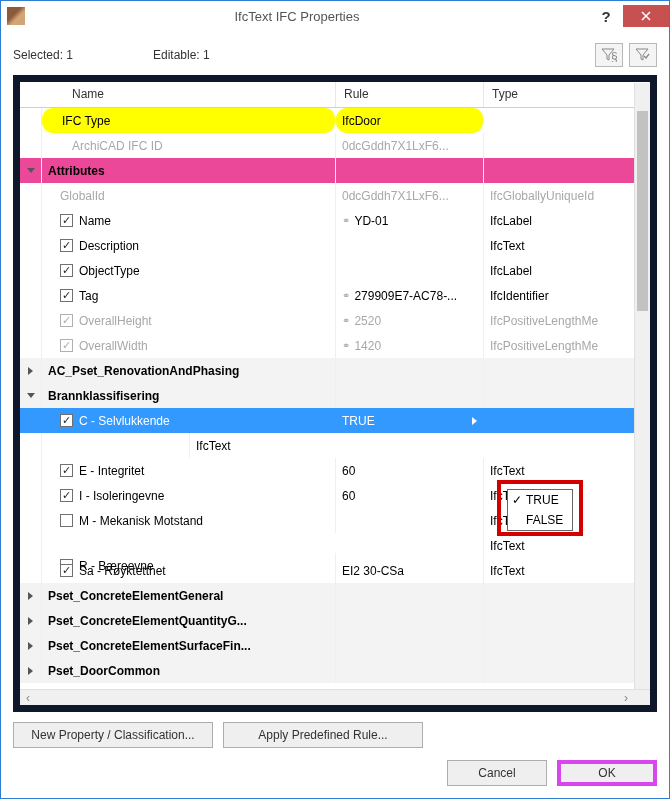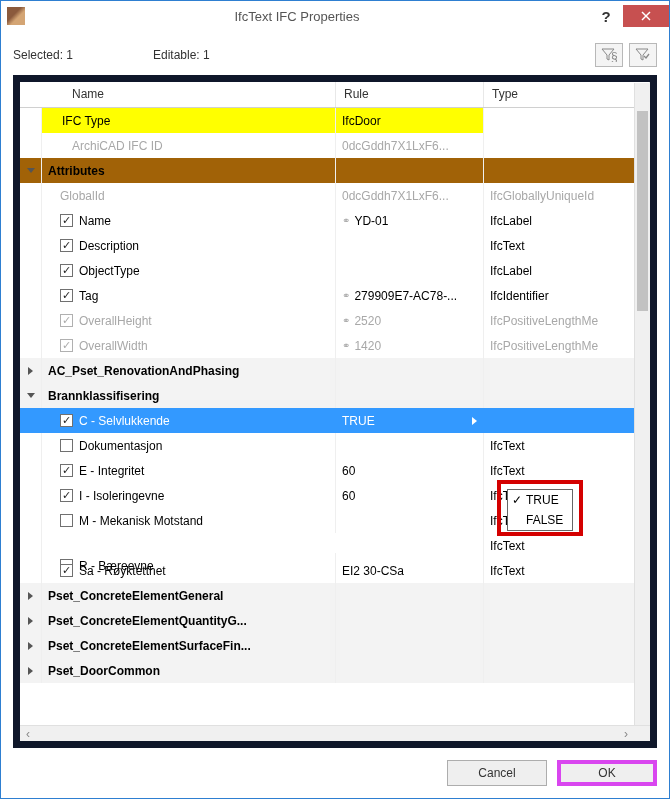--- a/index.html
+++ b/index.html
@@ -40,22 +40,22 @@
 .arrow-down { width: 0; height: 0; border-left: 4px solid transparent; border-right: 4px solid transparent; border-top: 5px solid #555; }
 .arrow-right { width: 0; height: 0; border-top: 4px solid transparent; border-bottom: 4px solid transparent; border-left: 5px solid #555; }
 
 .chk { width: 13px; height: 13px; border: 1px solid #707070; margin-right: 6px; display: inline-flex; align-items: center; justify-content: center; flex: none; background: #fff; }
 .chk.disabled { border-color: #b0b0b0; }
 .chk .tick { font-size: 11px; line-height: 1; color: #222; }
 .chk.disabled .tick { color: #aaa; }
 
 .link-icon { font-size: 10px; color: #aaa; margin-right: 4px; }
 
-.row.highlight .col-name, .row.highlight .col-value { background: #ffff00; }
-.row.attrib-header { background: #a16207; font-weight: bold; }
+.row.highlight .col-name, .row.highlight .col-value { background: #ffff00; border-radius: 11px; }
+.row.attrib-header { background: #ec4899; font-weight: bold; }
 .row.prop-header { background: #f3f3f3; font-weight: bold; }
 .row.selected { background: #3399ff; color: #fff; }
 .row.selected .col-expand, .row.selected .col-name, .row.selected .col-value, .row.selected .col-type { border-right-color: #3399ff; }
 .row.selected .chk { background: #fff; }
 .row.selected .arrow-small { width:0;height:0;border-top:4px solid transparent;border-bottom:4px solid transparent;border-left:5px solid #fff; margin-left:auto; }
 
 .disabled-text { color: #a8a8a8; }
 
 .scrollbar { position: absolute; right: 0; top: 1px; bottom: 16px; width: 16px; background: #f0f0f0; border-left: 1px solid #e0e0e0; }
 .scrollbar .thumb { position: absolute; top: 28px; height: 200px; left: 2px; right: 2px; background: #c2c2c2; }
@@ -217,21 +217,20 @@
           <div class="row selected">
             <div class="col-expand"></div>
             <div class="col-name" style="padding-left: 18px;"><span class="chk">
                 <span class="tick">✓</span>
               </span>C - Selvlukkende</div>
             <div class="col-value">TRUE<span class="arrow-small"></span></div>
             <div class="col-type"></div>
           </div>
           <div class="row">
             <div class="col-expand"></div>
-            <div class="col-name" style="padding-left: 18px;"><span class="chk"></span>Dokumentasjon</div>
             <div class="col-value"></div>
             <div class="col-type">IfcText</div>
           </div>
           <div class="row">
             <div class="col-expand"></div>
             <div class="col-name" style="padding-left: 18px;"><span class="chk">
                 <span class="tick">✓</span>
               </span>E - Integritet</div>
             <div class="col-value">60</div>
             <div class="col-type">IfcText</div>
@@ -315,20 +314,24 @@
         <div class="thumb"></div>
       </div>
       <div class="hscrollbar">
         <div class="harrow">‹</div>
         <div style="flex:1"></div>
         <div class="harrow">›</div>
         <div style="width:16px"></div>
       </div>
     </div>
 
+    <div class="button-row">
+      <button>New Property / Classification...</button>
+      <button>Apply Predefined Rule...</button>
+    </div>
 
     <div class="bottom-buttons">
       <button>Cancel</button>
       <button class="ok">OK</button>
     </div>
 
   </div>
 </div>
 
 </body></html>

